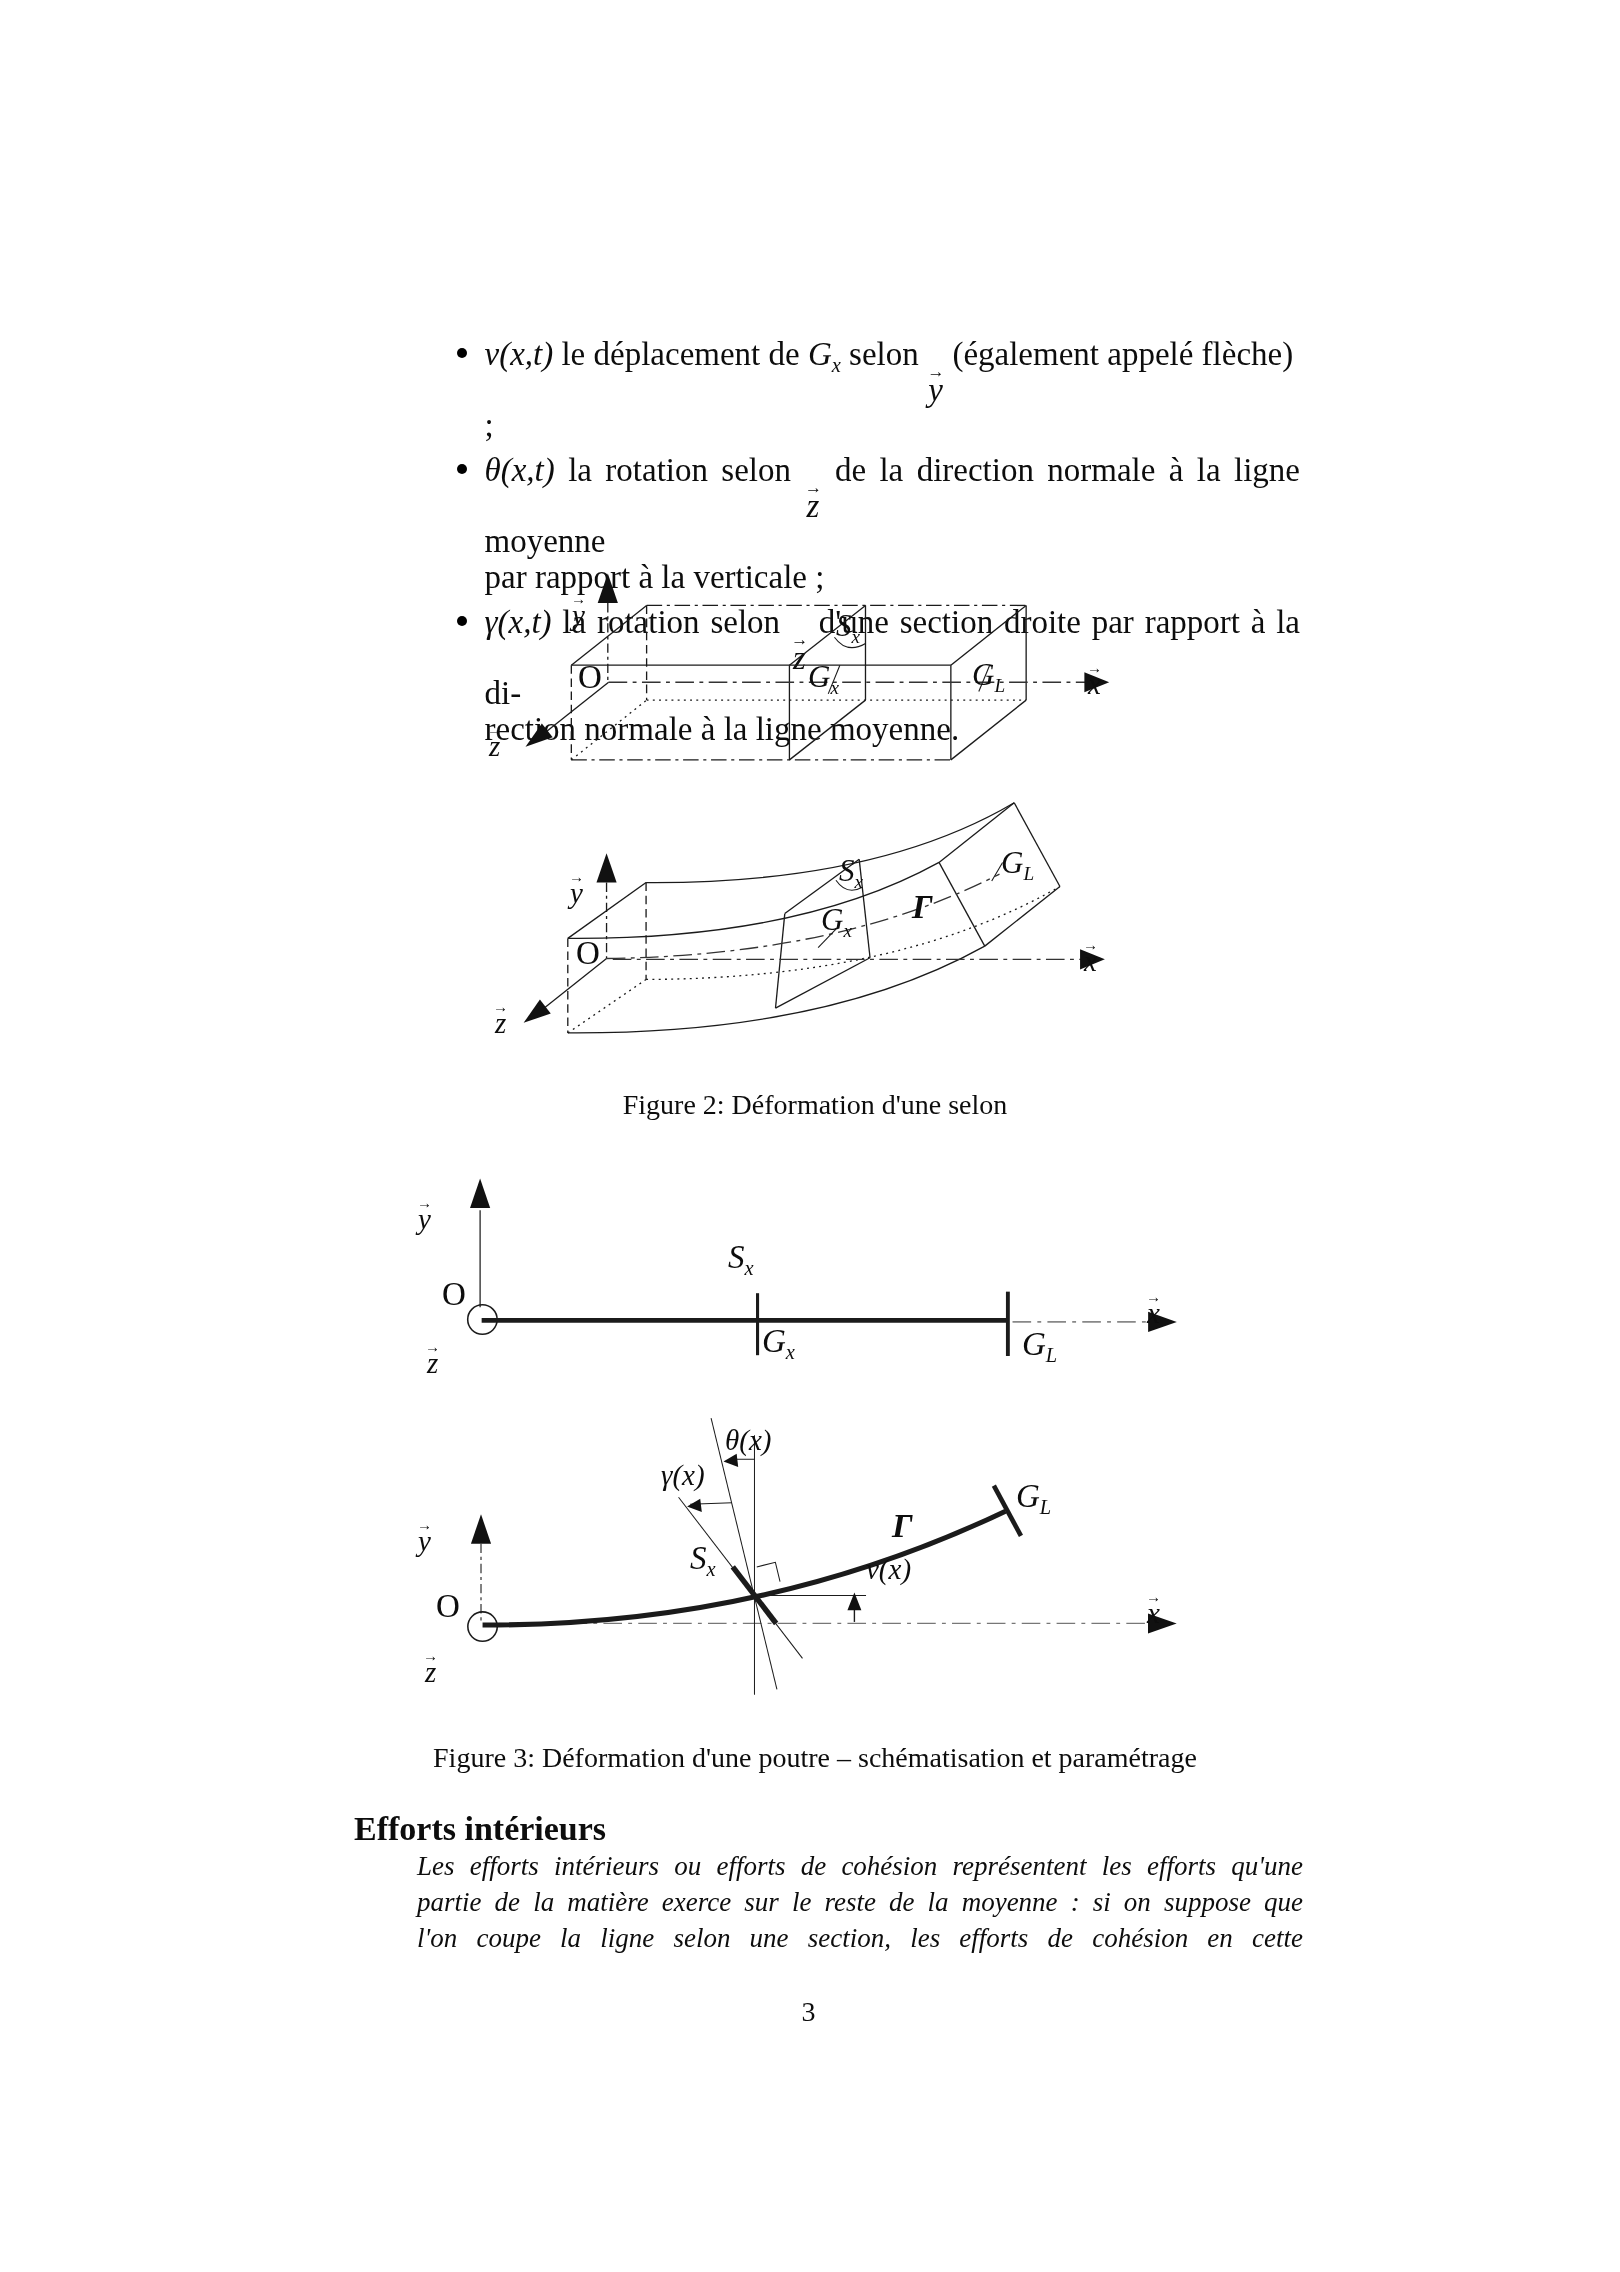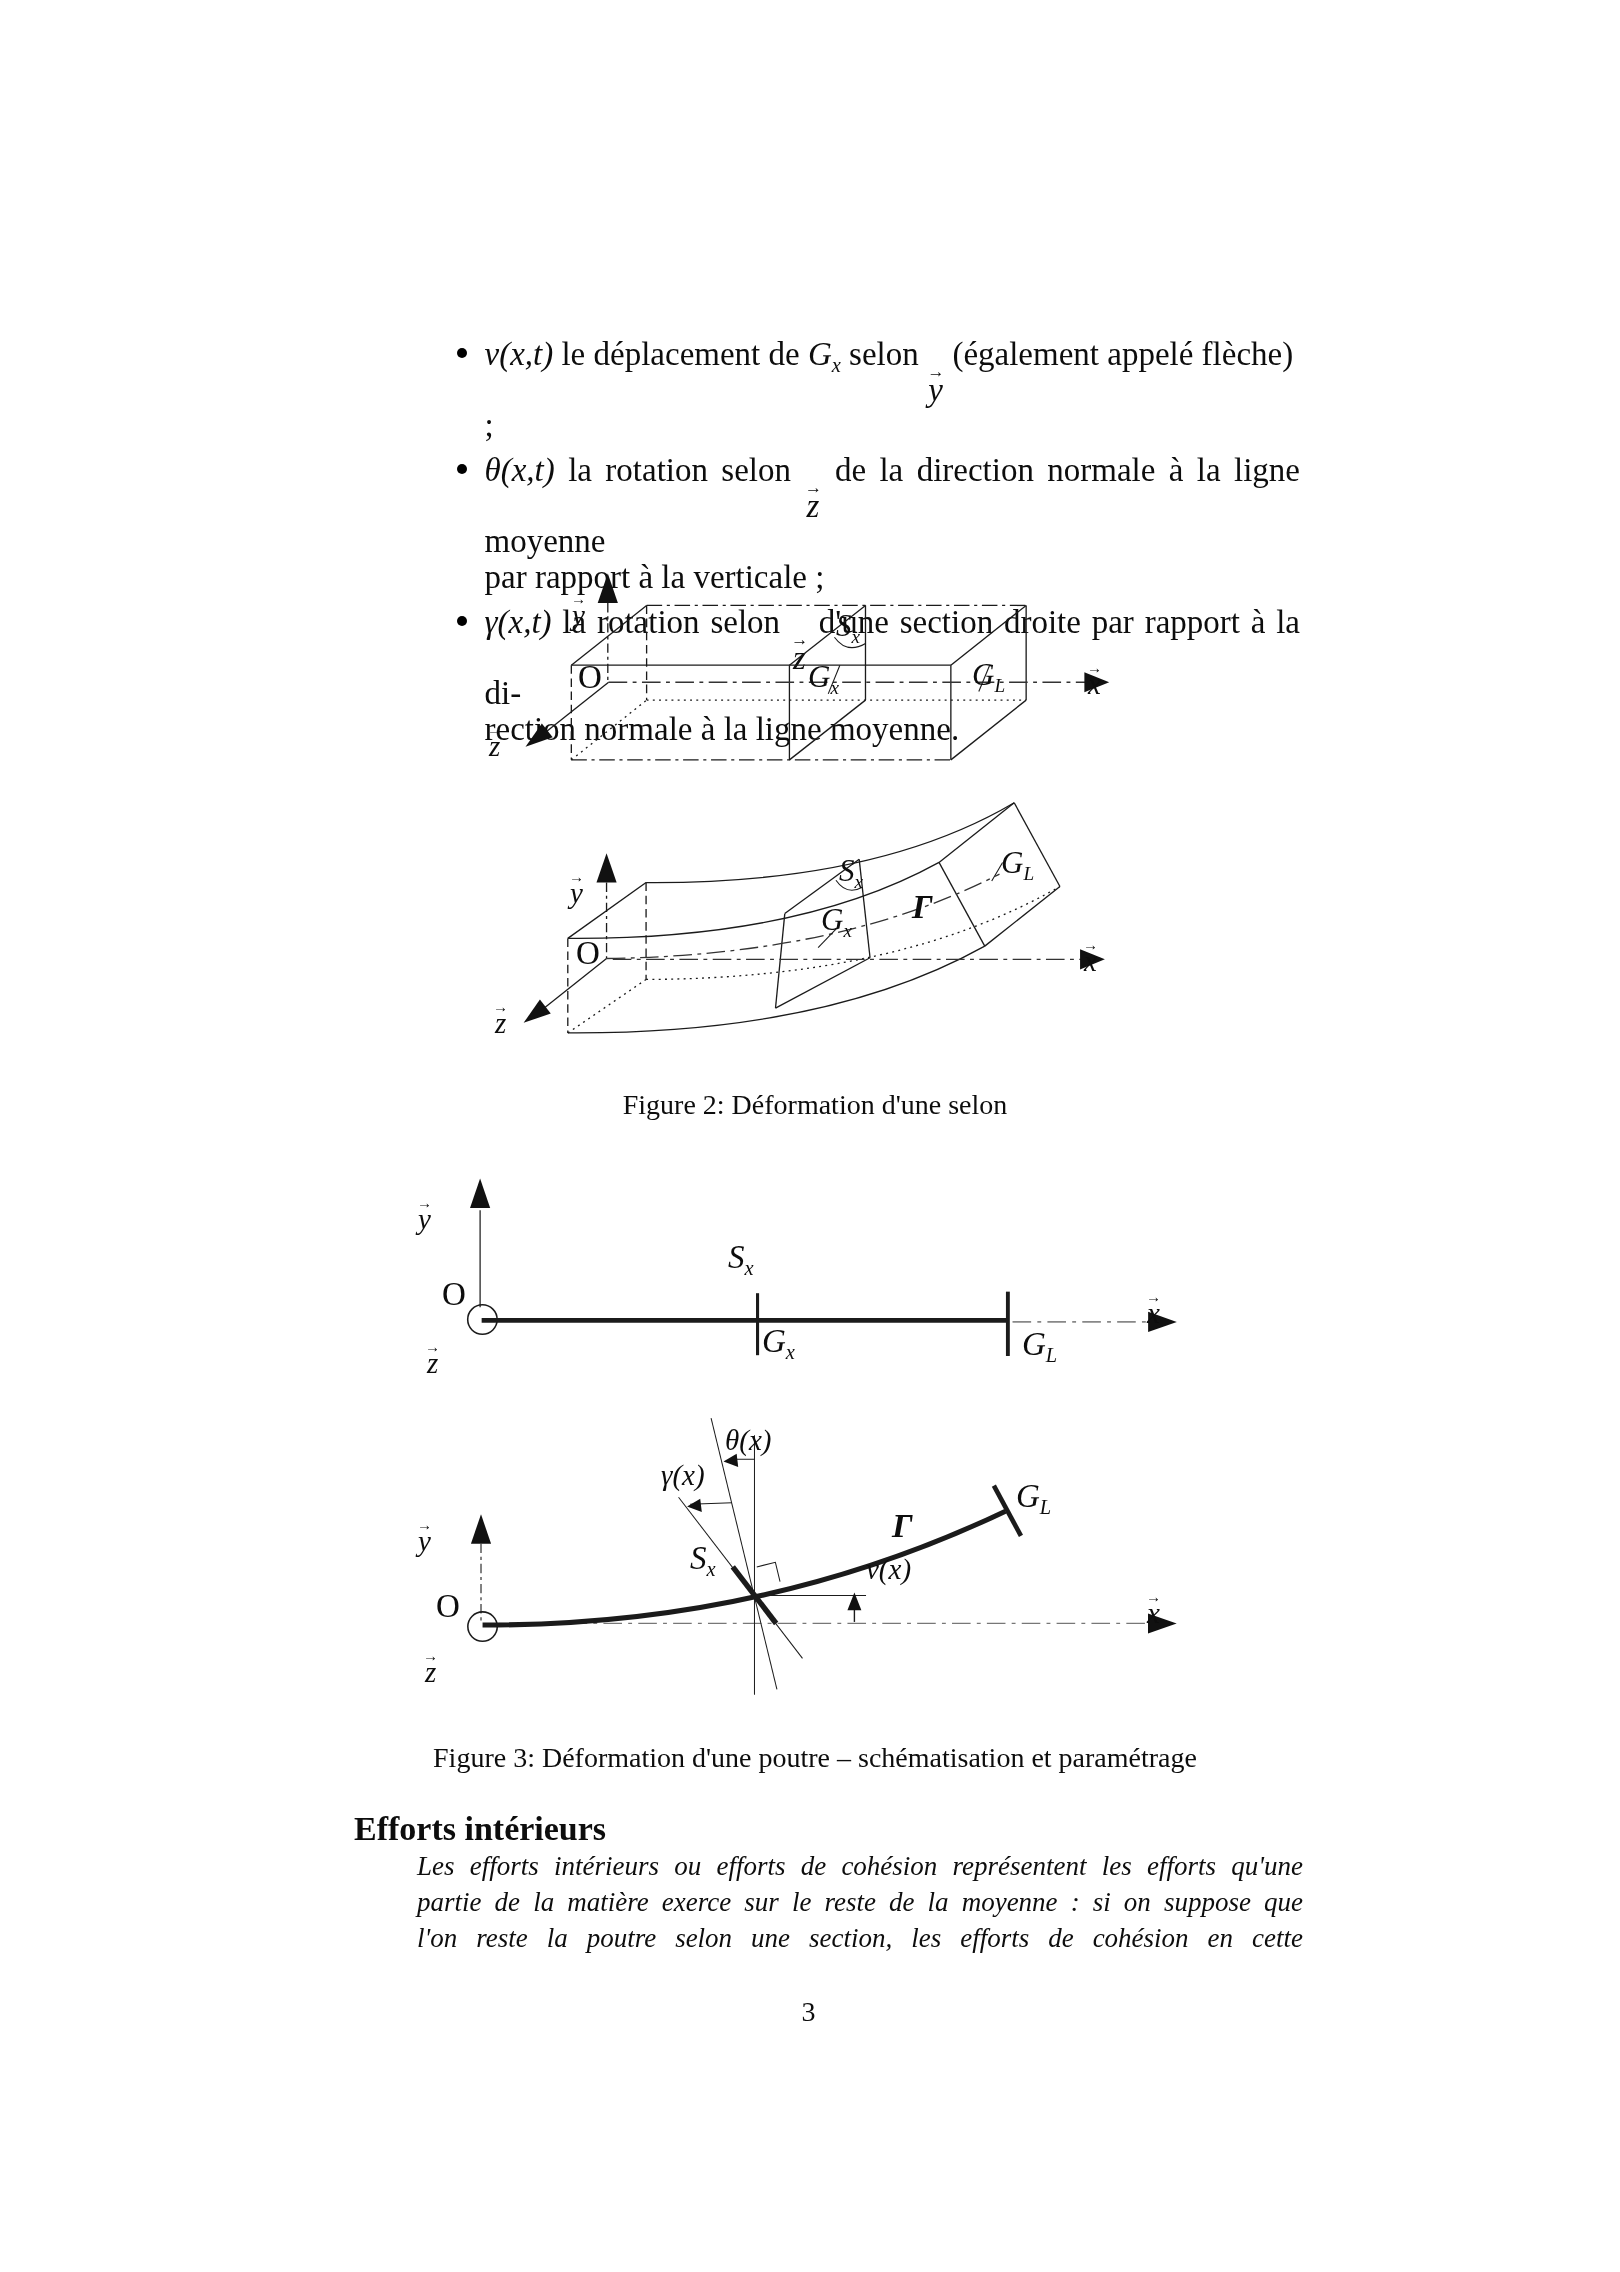--- a/index.html
+++ b/index.html
@@ -271,19 +271,19 @@
       </span></div>
 
   <div id="caption-fig2" class="abs caption">Figure 2: Déformation d'une selon</div>
   <div id="caption-fig3" class="abs caption">Figure 3: Déformation d'une poutre – schématisation et paramétrage</div>
 
   <div class="abs heading">Efforts intérieurs</div>
 
   <div class="abs para">
     <div class="pline">Les efforts intérieurs ou efforts de cohésion représentent les efforts qu'une</div>
     <div class="pline">partie de la matière exerce sur le reste de la moyenne : si on suppose que</div>
-    <div class="pline">l'on reste la poutre selon une section, les efforts de cohésion en cette</div>
+    <div class="pline">l'on coupe la ligne selon une section, les efforts de cohésion en cette</div>
   </div>
 
   <div class="abs pagenum">3</div>
 
 </div>
 
 
 </body></html>

